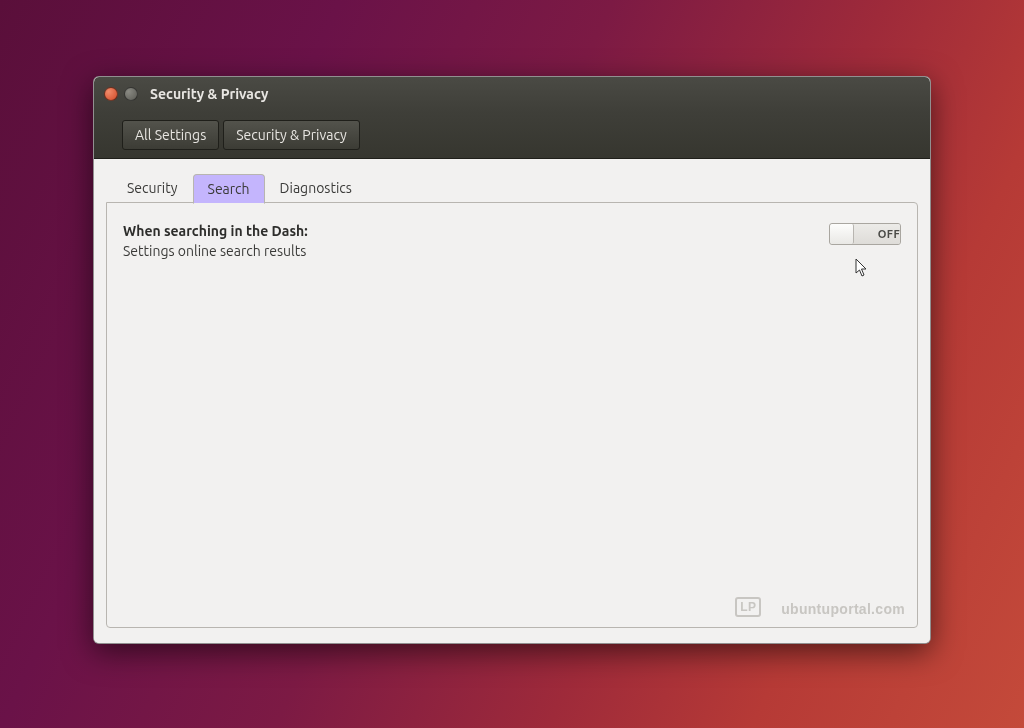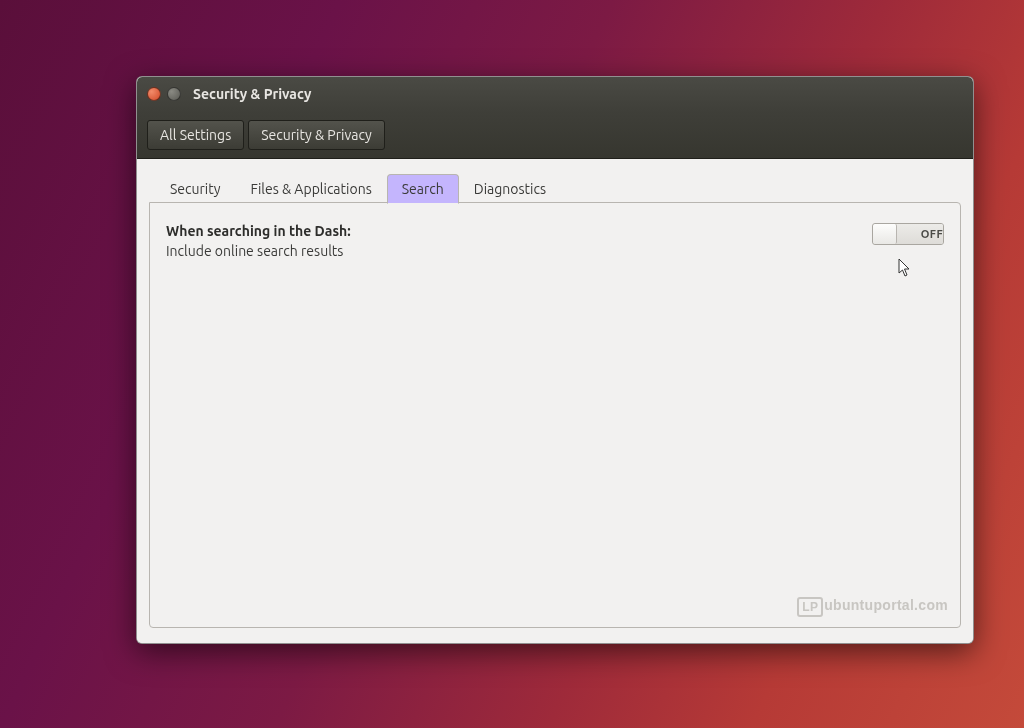--- a/index.html
+++ b/index.html
@@ -10,21 +10,20 @@
   }
   .window {
     position: absolute;
     left: 93px; top: 76px;
     width: 838px; height: 568px;
     background: #f2f1f0;
     border-radius: 6px;
     box-shadow: 0 8px 30px rgba(0,0,0,0.55);
     overflow: hidden;
     border: 1px solid rgba(0,0,0,0.4);
-    margin-left: 43px;
   }
   .titlebar {
     height: 34px;
     background: linear-gradient(to bottom, #4a4a44 0%, #3f3f39 100%);
     display: flex;
     align-items: center;
     padding: 0 10px;
     border-top-left-radius: 5px;
     border-top-right-radius: 5px;
   }
@@ -39,41 +38,41 @@
     color: #e8e6e2;
     font-weight: 600;
     font-size: 14px;
     margin-left: 6px;
   }
   .toolbar {
     height: 48px;
     background: linear-gradient(to bottom, #3f3f39 0%, #36362f 100%);
     display: flex;
     align-items: center;
-    padding: 0 10px;
+    padding: 0 28px;
     gap: 4px;
     border-bottom: 1px solid #1f1f1a;
   }
   .crumb {
     padding: 6px 12px;
     color: #e8e6e2;
     font-size: 14px;
     border: 1px solid #1f1f1a;
     border-radius: 3px;
     background: linear-gradient(to bottom, #53534c, #3c3c35);
     cursor: pointer;
   }
   .content-wrap {
     padding: 14px 12px 12px 12px;
     background: #f2f1f0;
     height: calc(100% - 82px);
   }
   .tabs {
     display: flex;
-    align-items: center;
+    align-items: flex-start;
     gap: 0;
     padding-left: 6px;
     position: relative;
     z-index: 2;
   }
   .tab {
     padding: 6px 14px;
     font-size: 14px;
     color: #3a3a38;
     border: 1px solid transparent;
@@ -147,22 +146,22 @@
   .cursor {
     position: absolute;
     left: 748px; top: 55px;
     width: 14px; height: 20px;
     pointer-events:none;
   }
   .watermark {
     position: absolute;
     right: 12px; bottom: 10px;
     display: flex;
-    align-items: flex-start;
-    gap: 1px;
+    align-items: flex-end;
+    gap: 20px;
     color: #c8c6c2;
     font-size: 14px;
     font-weight: 600;
     font-family: Arial, sans-serif;
     letter-spacing: 0.3px;
   }
   .watermark .badge {
     border: 2px solid #c8c6c2;
     border-radius: 3px;
     padding: 0 3px;
@@ -184,30 +183,29 @@
 
   <div class="toolbar">
     <div class="crumb">All Settings</div>
     <div class="crumb">Security &amp; Privacy</div>
   </div>
 
   <div class="content-wrap">
 
     <div class="tabs">
       <div class="tab">Security</div>
-      <div class="tab">Files &amp; Applications</div>
       <div class="tab active">Search</div>
       <div class="tab">Diagnostics</div>
     </div>
 
     <div class="panel">
       <div class="row">
         <div class="row-left">
           <div class="heading">When searching in the Dash:</div>
-          <div class="subtext">Include online search results</div>
+          <div class="subtext">Settings online search results</div>
         </div>
         <div class="toggle">
           <div class="knob"></div>
           <div class="state">OFF</div>
         </div>
       </div>
 
       <svg class="cursor" viewBox="0 0 14 20">
         <path d="M1 1 L1 15 L4.5 12 L7 18 L9 17 L6.5 11 L11 11 Z" fill="#ffffff" stroke="#333" stroke-width="1"></path>
       </svg>

